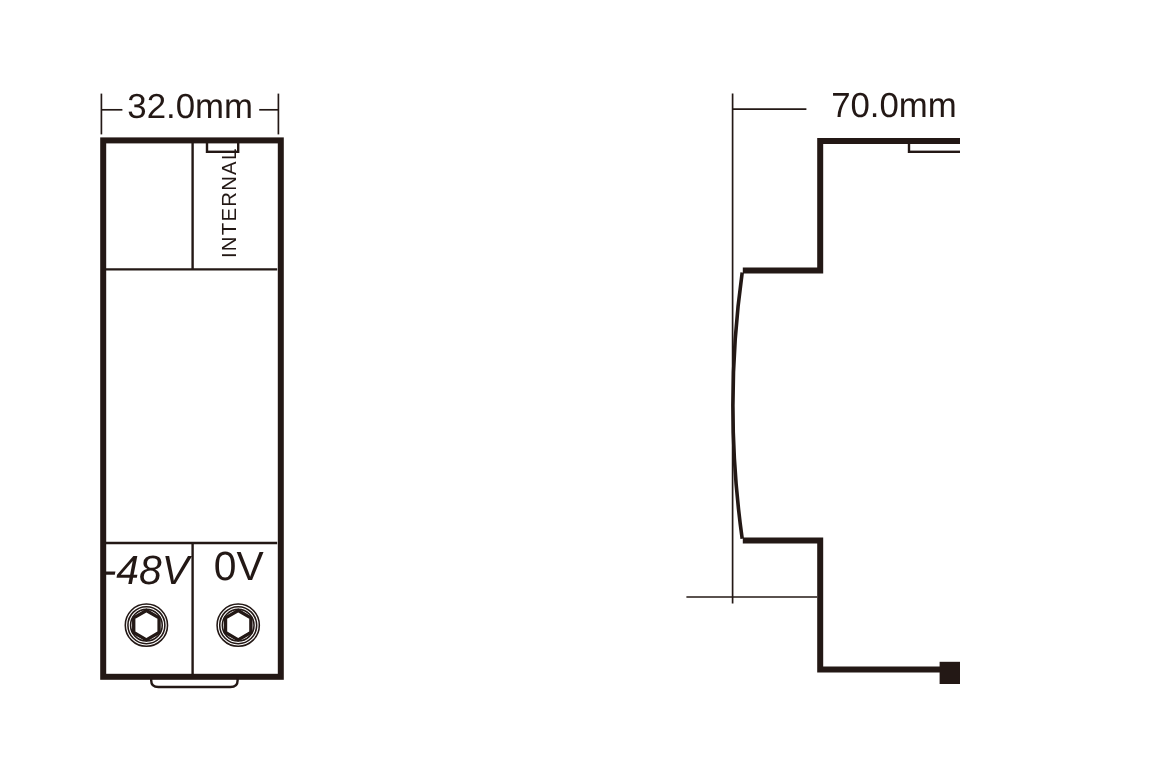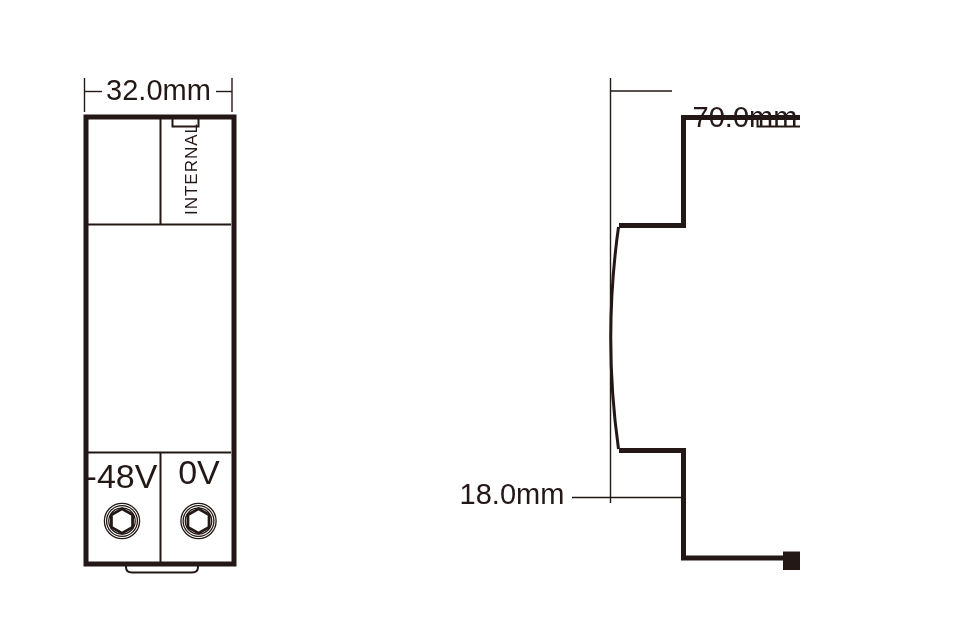--- a/index.html
+++ b/index.html
@@ -103,21 +103,20 @@
 
     <rect x="757.5" y="119" width="53" height="7.5" fill="#ffffff" stroke-width="2"></rect>
 
     <rect x="783" y="551.5" width="29" height="18.5" fill="#231815" stroke="none"></rect>
   </svg>
 
   <div class="label dim-label" style="left:158.5px; top:90px;">32.0mm</div>
 
   <div class="label internal-label" style="left:191px; top:169px;">INTERNAL</div>
 
-  <div class="label terminal-label" style="left:121.5px; top:476px;">-48V</div>
+  <div class="label terminal-label" style="left:121.5px; top:476px;font-style:italic;">-48V</div>
 
   <div class="label terminal-label" style="left:199px; top:472px;">0V</div>
 
-  <div class="label dim-label" style="left:745px; top:89px;margin-top:28px;">70.0mm</div>
+  <div class="label dim-label" style="left:745px; top:89px;">70.0mm</div>
 
-  <div class="label dim-label" style="left:512px; top:494px;">18.0mm</div>
 
 </div>
 
 </body></html>

